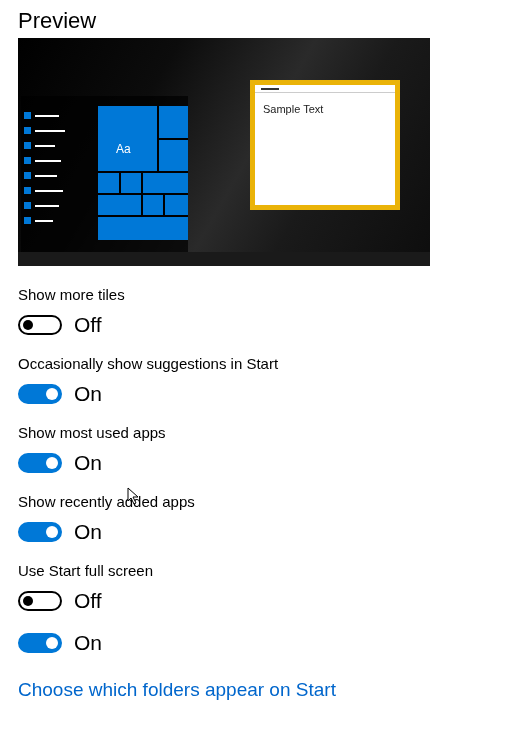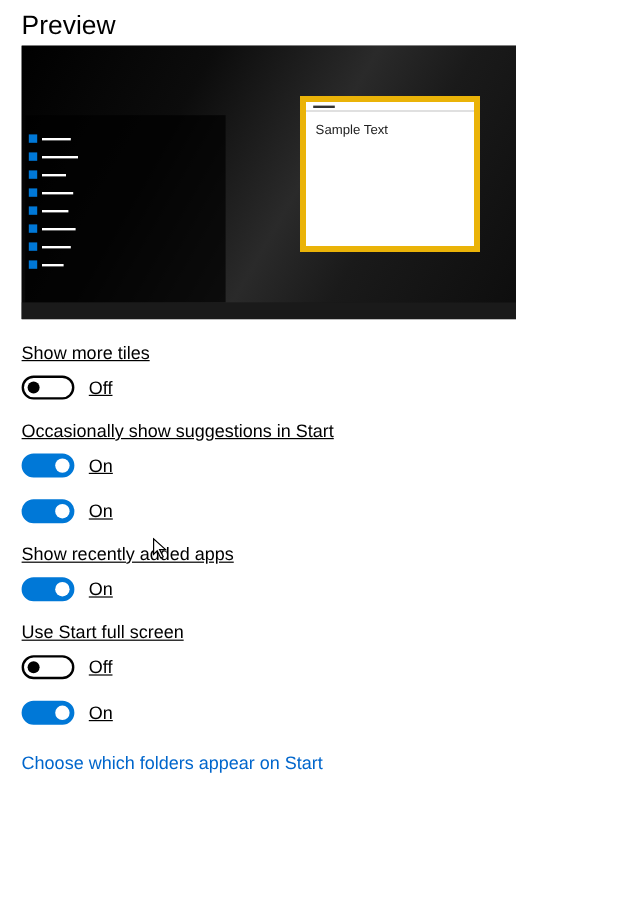--- a/index.html
+++ b/index.html
@@ -103,21 +103,20 @@
     color: #222;
   }
 
   
   .setting {
     margin-bottom: 18px;
   }
   .setting-label {
     font-size: 15px;
     margin-bottom: 10px;
-    text-decoration: underline;
   }
   .toggle-row {
     display: flex;
     align-items: center;
     gap: 12px;
   }
   .toggle {
     width: 44px;
     height: 20px;
     border-radius: 10px;
@@ -140,26 +139,25 @@
     border: 2px solid #0078d7;
   }
   .toggle.on .knob {
     position: absolute;
     right: 2px; top: 2px;
     width: 12px; height: 12px;
     border-radius: 50%;
     background: #fff;
   }
   .toggle-state {
-    font-size: 15px;
-    text-decoration: underline;
+    font-size: 21px;
   }
   .link {
     color: #0066cc;
-    font-size: 15px;
+    font-size: 19px;
     cursor: pointer;
     margin-top: 6px;
     display: inline-block;
   }
   .cursor {
     position: absolute;
     pointer-events: none;
   }
 </style>
 </head>
@@ -200,20 +198,33 @@
         </div>
       <div class="list-row">
           <div class="list-sq"></div>
           <div class="list-bar" style="width:24px"></div>
         </div>
       <div class="list-row">
           <div class="list-sq"></div>
           <div class="list-bar" style="width:18px"></div>
         </div>
     </div>
+    <div class="tile-region">
+      <svg class="tile-lines" width="90" height="134" style="position:absolute;left:0;top:0">
+        <line x1="0" y1="66" x2="90" y2="66"></line>
+        <line x1="0" y1="88" x2="90" y2="88"></line>
+        <line x1="0" y1="110" x2="90" y2="110"></line>
+        <line x1="60" y1="0" x2="60" y2="66"></line>
+        <line x1="60" y1="33" x2="90" y2="33"></line>
+        <line x1="22" y1="66" x2="22" y2="88"></line>
+        <line x1="44" y1="66" x2="44" y2="110"></line>
+        <line x1="66" y1="88" x2="66" y2="110"></line>
+      </svg>
+      <span class="tile-aa">Aa</span>
+    </div>
   </div>
   <div class="popup-window">
     <div class="popup-titlebar"></div>
     <div class="popup-body">Sample Text</div>
   </div>
   <div class="taskbar-strip"></div>
 </div>
 
 
 <div class="setting">
@@ -230,20 +241,21 @@
   <div class="setting-label">Occasionally show suggestions in Start</div>
   <div class="toggle-row">
     <div class="toggle on">
         <div class="knob"></div>
       </div>
     <span class="toggle-state">On</span>
   </div>
 </div>
 
 <div class="setting">
+  <div class="setting-label">Show most used apps</div>
   <div class="toggle-row">
     <div class="toggle on">
         <div class="knob"></div>
       </div>
     <span class="toggle-state">On</span>
   </div>
 </div>
 
 <div class="setting" style="position:relative">
   <div class="setting-label">Show recently added apps</div>

